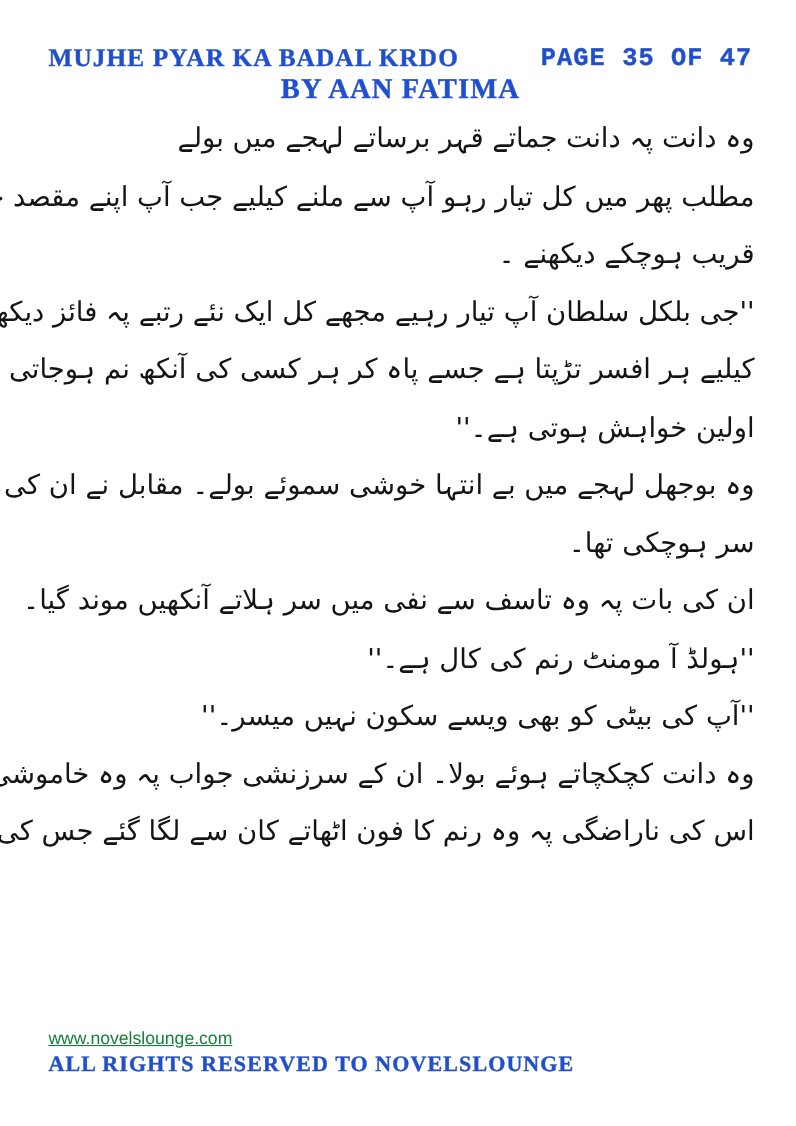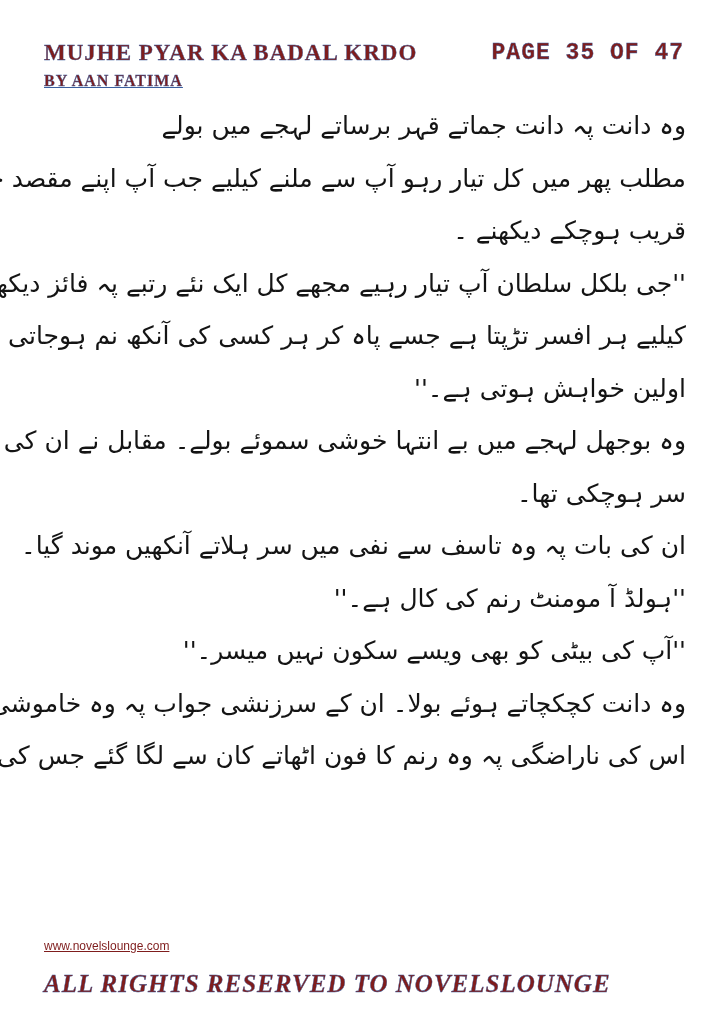--- a/index.html
+++ b/index.html
@@ -14,30 +14,31 @@
   .header{
     position:absolute;
     left:44px;right:40px;top:40px;
   }
   .header-row{
     display:flex;
     justify-content:space-between;
     align-items:flex-start;
   }
   .deco-caps{
-    color:#7f1d1d;
+    color:#1d4ed8;
     font-family:"Liberation Serif", serif;
     font-weight:bold;
     letter-spacing:1px;
     text-transform:uppercase;
+    text-align:center;
     -webkit-text-stroke:0.4px #3a5f9f;
   }
   .doc-title{font-size:23px;line-height:26px;}
   .page-indicator{font-size:23px;line-height:26px;white-space:nowrap;font-family:Liberation Mono, monospace;}
-  .author-byline{font-size:16px;line-height:26px;margin-top:2px;text-decoration:underline;}
+  .author-byline{font-size:26px;line-height:26px;margin-top:2px;}
   
   .story-text{
     position:absolute;
     top:100px;
     left:40px;
     right:38px;
     direction:rtl;
     color:#141414;
     font-family:"DejaVu Sans", sans-serif;
   }
@@ -47,31 +48,30 @@
     white-space:nowrap;
   }
   
   .footer{
     position:absolute;
     left:44px;
     top:936px;
   }
   .website-link{
     display:inline-block;
-    color:#7f1d1d;
+    color:#15803d;
     font-family:"Liberation Sans", sans-serif;
-    font-size:12px;
+    font-size:16px;
     text-decoration:underline;
     cursor:pointer;
   }
   .copyright-notice{
-    margin-top:19px;
-    font-size:25px;
+    margin-top:3px;
+    font-size:20px;
     line-height:22px;
-    font-style:italic;
   }
 </style>
 </head>
 <body>
 
 <div class="page">
 
   <div class="header">
     <div class="header-row">
       <span class="deco-caps doc-title">MUJHE PYAR KA BADAL KRDO</span>

